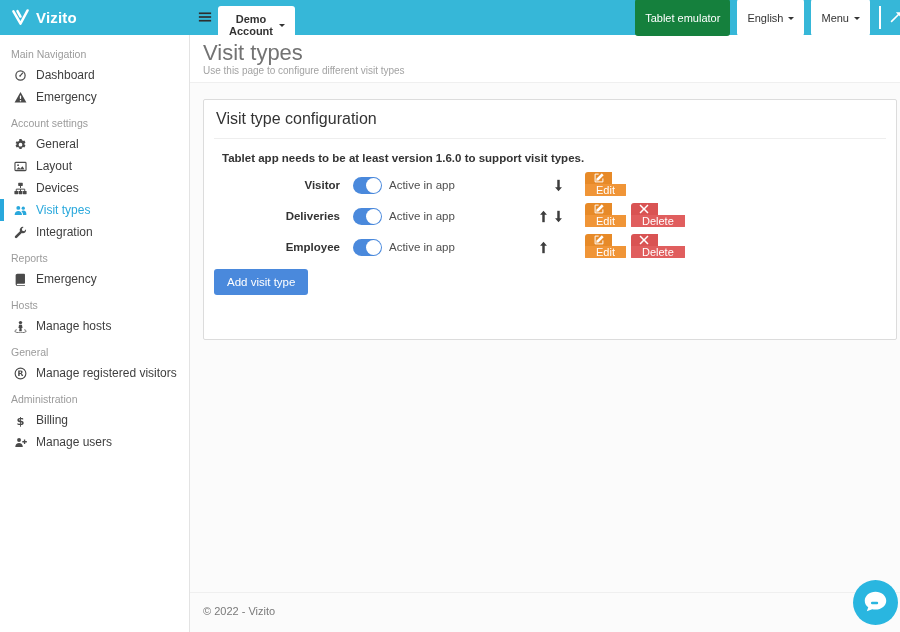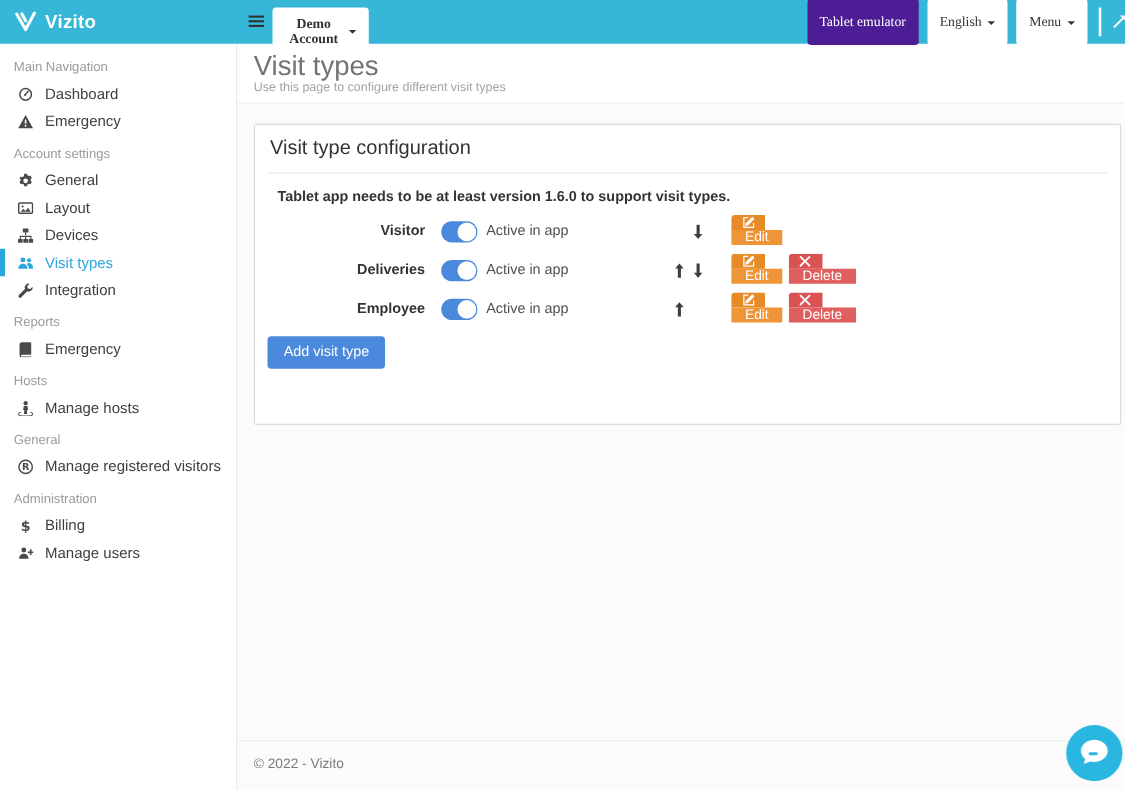--- a/index.html
+++ b/index.html
@@ -16,24 +16,24 @@
     height:35px; background:#36b7d8; position:relative;
     display:flex; align-items:center;
   }
   .logo { position:absolute; left:11px; top:0; height:35px; display:flex; align-items:center; gap:6px; cursor:pointer; }
   .logo-icn { width:19px; height:17px; }
   .logo-text { color:#fff; font-weight:bold; font-size:15px; letter-spacing:.2px; }
   .hamburger { position:absolute; left:197px; top:10px; width:16px; height:14px; color:#2e2e2e; }
   .hamburger svg { width:16px; height:14px; display:block; }
   .tb-btn {
     height:37px; border-radius:3px; font-size:11px; padding:0 10px;
-    display:inline-flex; align-items:center; justify-content:center; gap:5px;font-family:Liberation Serif, serif;
+    display:inline-flex; align-items:center; justify-content:center; gap:5px;
   }
   .tb-btn.white { background:#fff; color:#333; }
-  .tb-btn.green { background:#4c1d95; color:#fff; }
+  .tb-btn.green { background:#15803d; color:#fff; }
   .acct { position:absolute; left:218px; top:6px; width:77px; font-weight:bold; }
   .topbar-right { margin-left:auto; display:flex; align-items:center; gap:7px; padding-right:0; }
   .caret {
     width:0; height:0; border:3.5px solid transparent;
     border-top-color:currentColor; margin-top:4px; display:inline-block;
   }
   .tb-sep { width:2px; height:23px; background:#fff; margin-left:2px; }
   .expand-btn { color:#fff; width:15px; height:16px; overflow:hidden; margin-right:-3px; }
   .expand-btn svg { width:14px; height:14px; display:block; }
 

